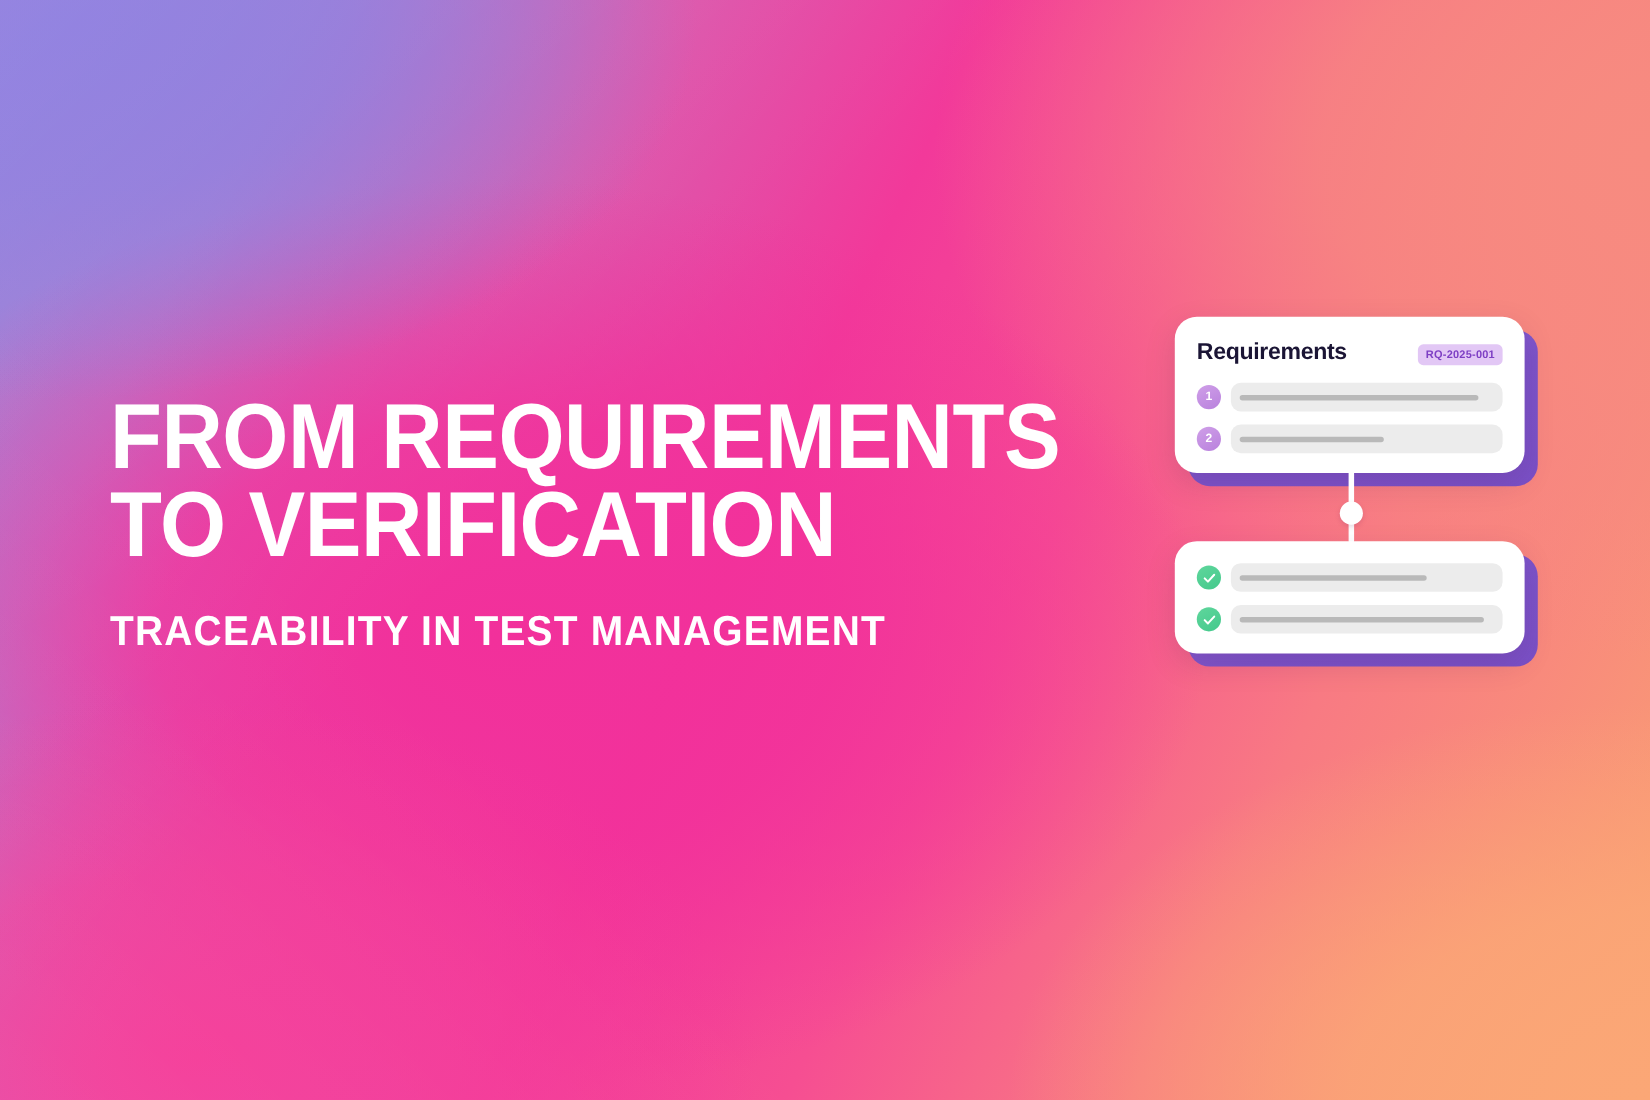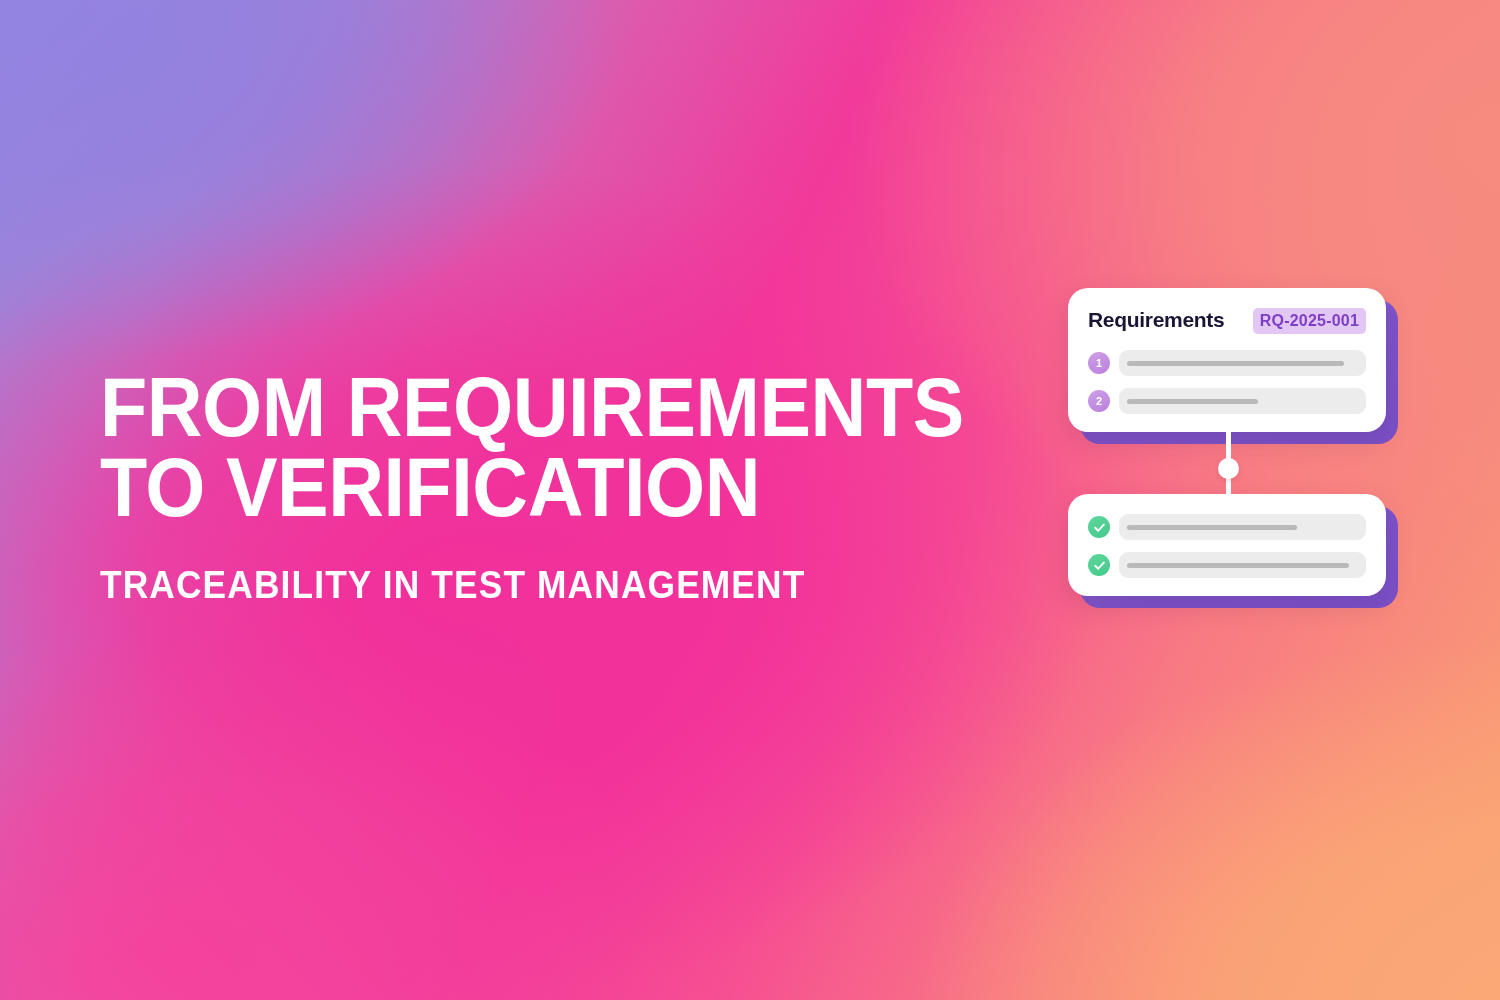--- a/index.html
+++ b/index.html
@@ -54,21 +54,21 @@
   .bg-sheen {
     background:
       linear-gradient(135deg, rgba(255,255,255,0.085) 0%, rgba(255,255,255,0) 38%),
       linear-gradient(45deg, rgba(255,255,255,0.05) 0%, rgba(255,255,255,0) 30%);
   }
 
   
   .headline-block {
     position:absolute;
     left:100px;
-    top:368px;
+    top:357px;
     width:1000px;
   }
   .headline {
     color:#ffffff;
     font-weight:700;
     font-size:84px;
     line-height:0.95;
     letter-spacing:-0.5px;
     text-transform:uppercase;
     transform:scaleX(0.92);
@@ -114,35 +114,35 @@
     position:relative;
     width:318px;
     border-radius:20px;
     background:#ffffff;
     padding:20px 20px 18px 20px;
     box-shadow:0 10px 26px rgba(90,30,90,0.17);
   }
 
   .card-head {
     display:flex;
-    align-items:flex-start;
+    align-items:flex-end;
     justify-content:space-between;
     margin-bottom:16px;
     gap:14px;
   }
 
   .card-title {
     color:#1b1535;
     font-weight:700;
     font-size:21px;
     letter-spacing:-0.3px;
   }
 
   .badge {
-    font-size:16px;
+    font-size:10px;
     font-weight:700;
     letter-spacing:0.2px;
     padding:4px 7px 4px 7px;
     border-radius:5px;
     white-space:nowrap;
   }
   .badge-purple { background:#e2c7f5; color:#7e3fc4; }
   .badge-green  { background:#7fe3ae; color:#14795a; }
 
   .rows { display:flex; flex-direction:column; gap:12px; }

